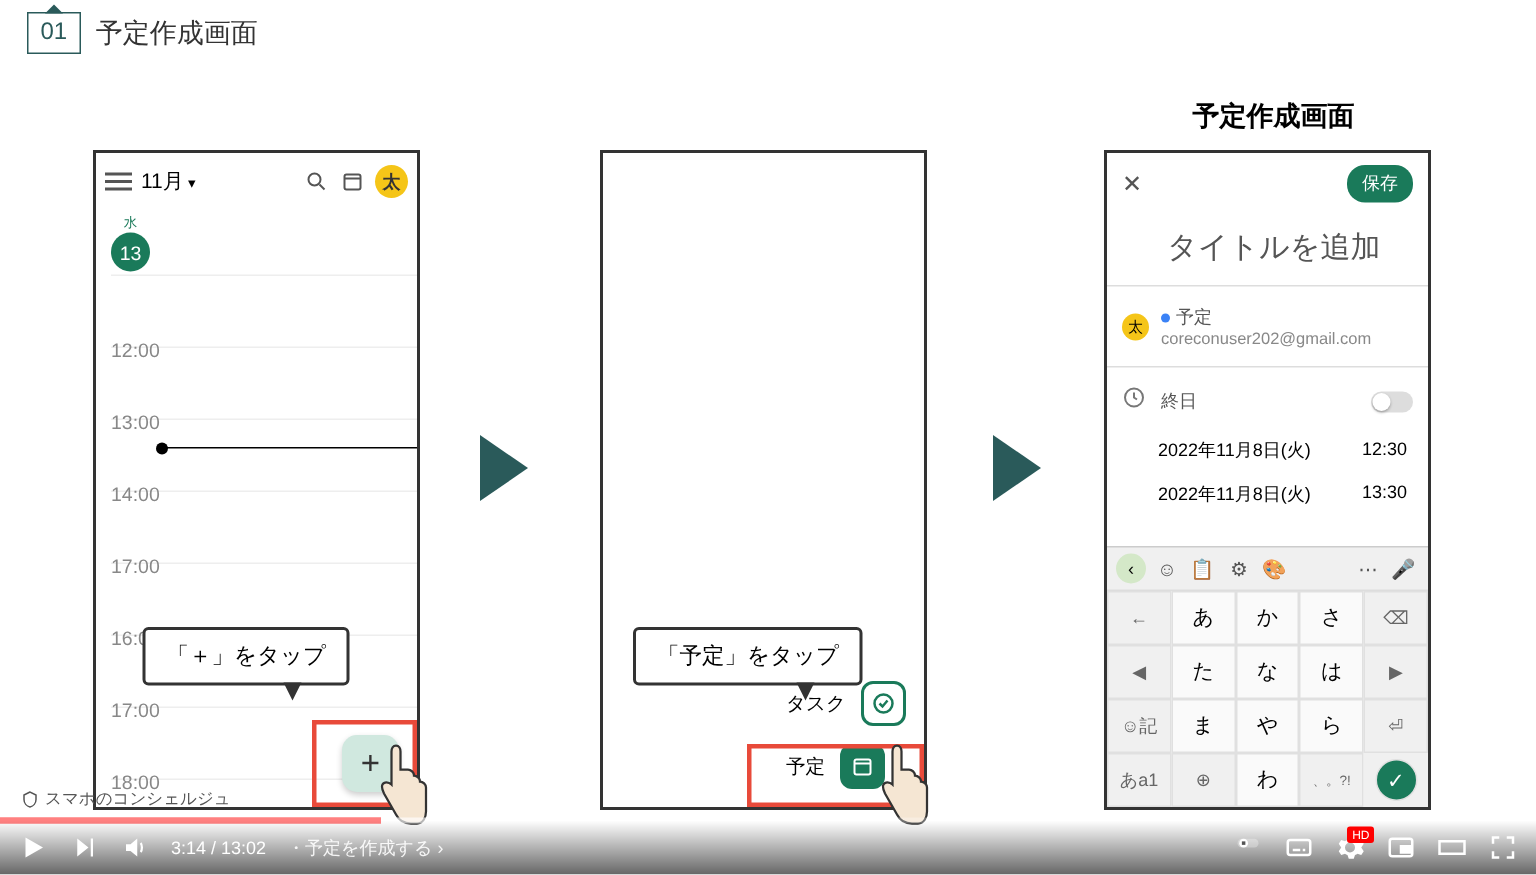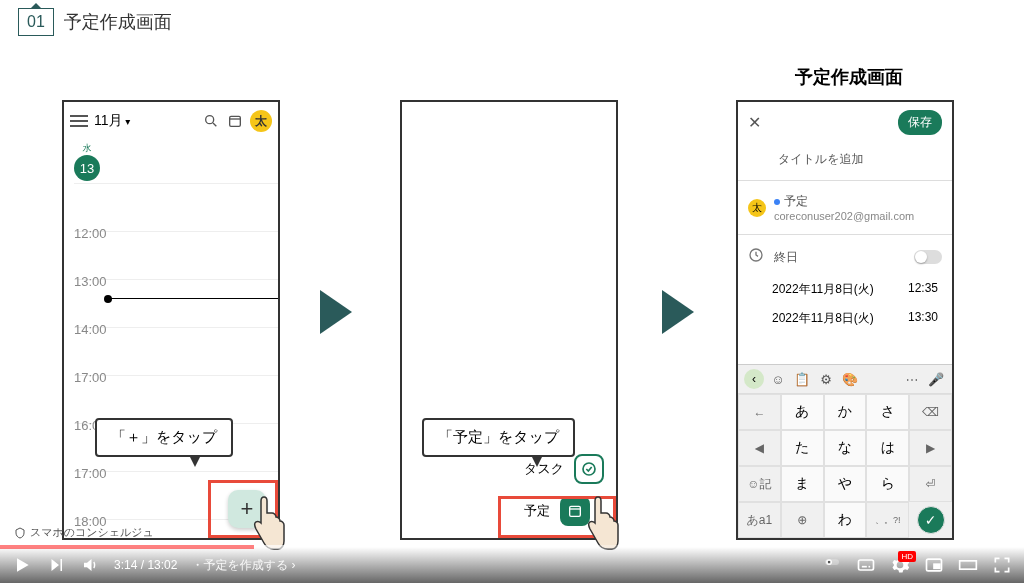--- a/index.html
+++ b/index.html
@@ -58,21 +58,21 @@
 .menu-icon { width: 30px; height: 30px; border-radius: 8px; display: flex; align-items: center; justify-content: center; }
 .menu-icon.task { border: 2px solid #1a7a5a; color: #1a7a5a; }
 .menu-icon.event { background: #1a7a5a; color: #fff; }
 .p2-menu { position: absolute; bottom: 6px; right: 0; }
 .red-box2 { position: absolute; border: 3px solid #e84a3a; bottom: 0; right: 0; width: 118px; height: 42px; }
 
 
 .p3-row { display: flex; align-items: center; padding: 8px 10px; gap: 10px; }
 .p3-close { font-size: 16px; color: #555; }
 .p3-save { margin-left: auto; background: #1a7a5a; color: #fff; padding: 4px 10px; border-radius: 12px; font-size: 12px; }
-.p3-title { font-size: 12px; color: #555; padding-left: 30px; }
+.p3-title { font-size: 20px; color: #555; padding-left: 30px; }
 .p3-divider { height: 1px; background: #ddd; margin: 4px 0; }
 .p3-sub { font-size: 12px; color: #555; }
 .p3-dot { width: 6px; height: 6px; border-radius: 50%; background: #3b82f6; display: inline-block; margin-right: 4px; }
 .p3-email { font-size: 11px; color: #888; }
 .p3-avatar-sm { width: 18px; height: 18px; border-radius: 50%; background: #f5c518; display: flex; align-items: center; justify-content: center; font-size: 10px; }
 .p3-toggle { margin-left: auto; width: 28px; height: 14px; border-radius: 8px; background: #ddd; position: relative; }
 .p3-toggle::after { content: ""; position: absolute; width: 12px; height: 12px; border-radius: 50%; background: #fff; top: 1px; left: 1px; box-shadow: 0 1px 2px rgba(0,0,0,.3); }
 .p3-date-row { display: flex; justify-content: space-between; padding: 6px 14px 6px 34px; font-size: 12px; }
 
 
@@ -237,21 +237,21 @@
         <svg viewBox="0 0 24 24" width="16" height="16" fill="none" stroke="#777" stroke-width="2">
             <circle cx="12" cy="12" r="9"></circle>
             <path d="M12 7v5l3 2"></path>
           </svg>
       </div>
       <div class="p3-sub">終日</div>
       <div class="p3-toggle"></div>
     </div>
     <div class="p3-date-row">
       <span>2022年11月8日(火)</span>
-      <span>12:35</span>
+      <span>12:30</span>
     </div>
     <div class="p3-date-row">
       <span>2022年11月8日(火)</span>
       <span>13:30</span>
     </div>
 
     <div class="keyboard">
       <div class="kb-toolbar">
         <div class="kb-back">‹</div>
         <div class="kb-tool">☺</div>

